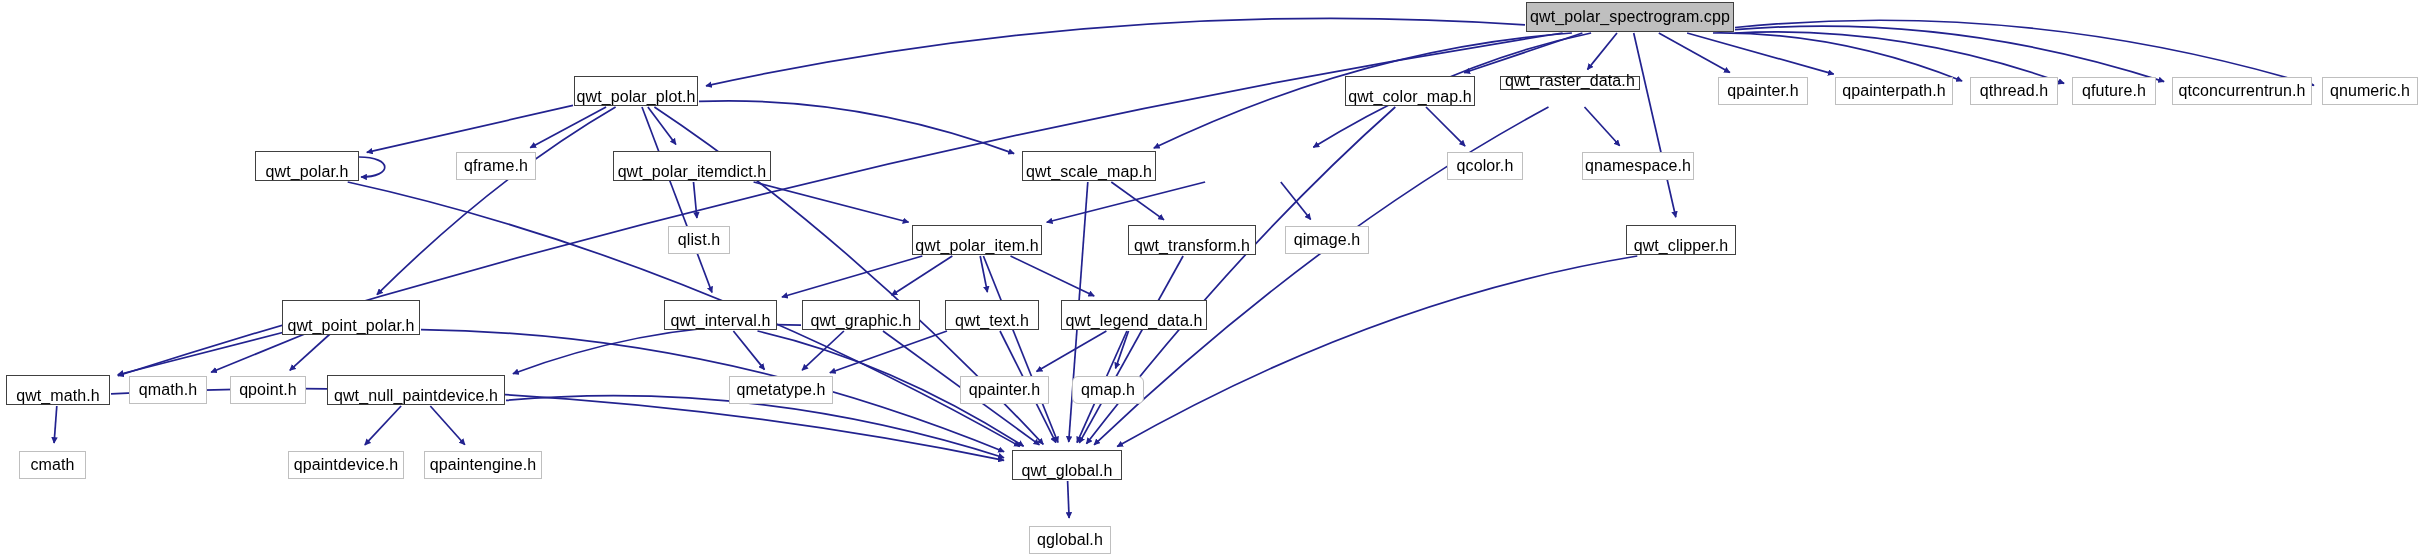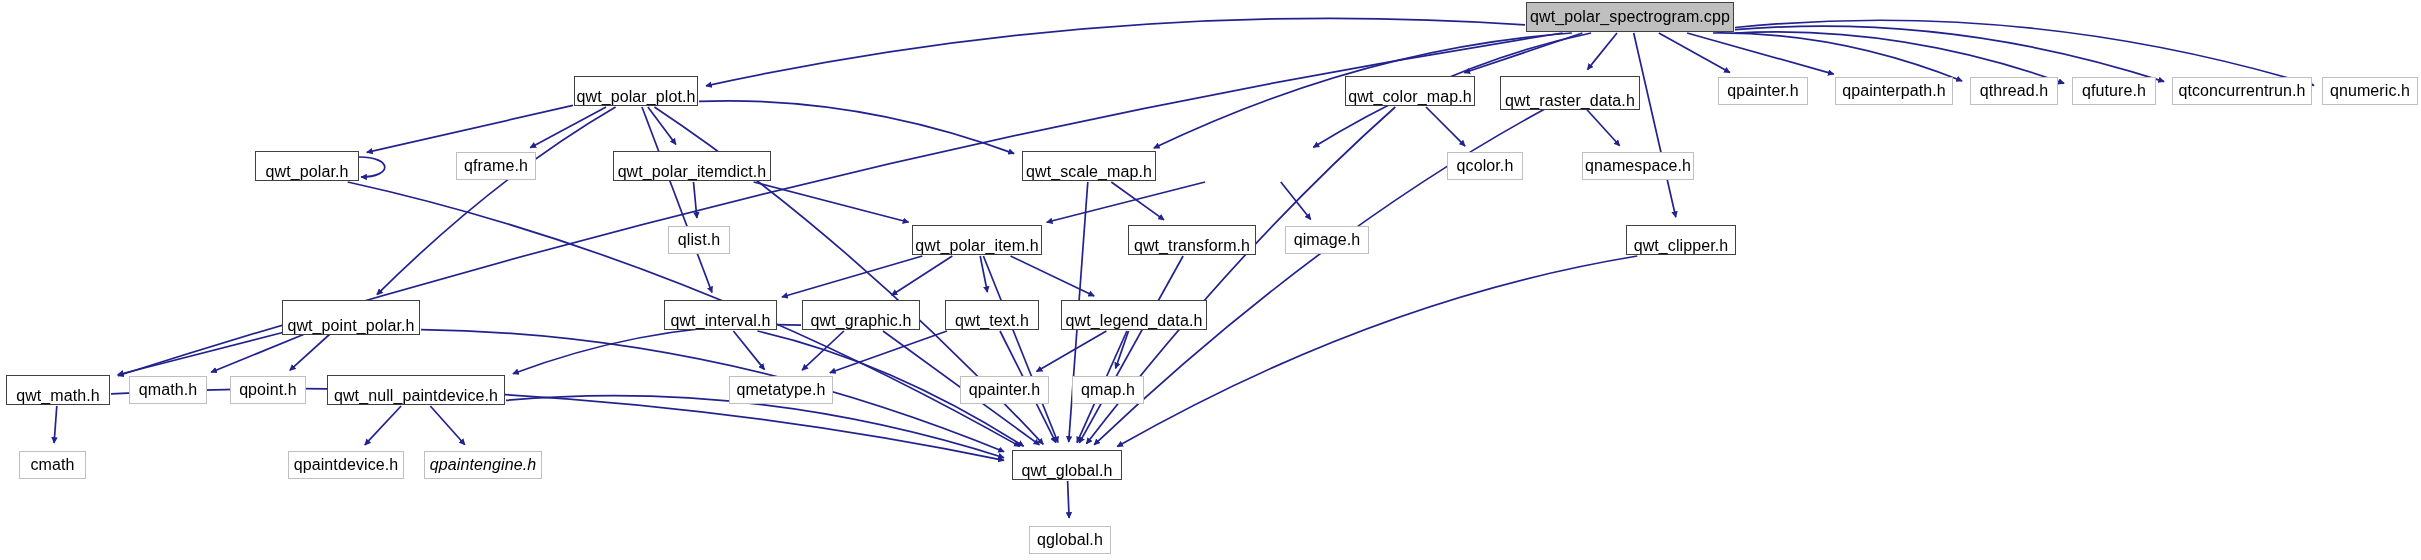--- a/index.html
+++ b/index.html
@@ -87,21 +87,21 @@
     </svg>
 <div class="node root" style="left: 1526px; top: 2px; width: 208px; height: 30px;">
       <span>qwt_polar_spectrogram.cpp</span>
     </div>
     <div class="node lib" style="left: 574px; top: 76px; width: 124px; height: 30px;">
       <span>qwt_polar_plot.h</span>
     </div>
     <div class="node lib" style="left: 1345px; top: 76px; width: 130px; height: 30px;">
       <span>qwt_color_map.h</span>
     </div>
-    <div class="node lib" style="left: 1500px; top: 76px; width: 140px; height: 34px;">
+    <div class="node lib" style="left: 1500px; top: 76px; width: 140px; height: 14px;">
       <span>qwt_raster_data.h</span>
     </div>
     <div class="node sys" style="left: 1718px; top: 77px; width: 90px; height: 28px;">
       <span>qpainter.h</span>
     </div>
     <div class="node sys" style="left: 1835px; top: 77px; width: 118px; height: 28px;">
       <span>qpainterpath.h</span>
     </div>
     <div class="node sys" style="left: 1970px; top: 77px; width: 88px; height: 28px;">
       <span>qthread.h</span>
@@ -174,30 +174,30 @@
     </div>
     <div class="node lib" style="left: 327px; top: 375px; width: 178px; height: 30px;">
       <span>qwt_null_paintdevice.h</span>
     </div>
     <div class="node sys" style="left: 729px; top: 376px; width: 104px; height: 28px;">
       <span>qmetatype.h</span>
     </div>
     <div class="node sys" style="left: 960px; top: 376px; width: 89px; height: 28px;">
       <span>qpainter.h</span>
     </div>
-    <div class="node sys" style="left: 1072px; top: 376px; width: 72px; height: 28px;">
+    <div class="node sys" style="left: 1072px; top: 376px; width: 72px; height: 28px; border-radius: 6px;">
       <span>qmap.h</span>
     </div>
     <div class="node sys" style="left: 19px; top: 451px; width: 67px; height: 28px;">
       <span>cmath</span>
     </div>
     <div class="node sys" style="left: 288px; top: 451px; width: 116px; height: 28px;">
       <span>qpaintdevice.h</span>
     </div>
-    <div class="node sys" style="left: 424px; top: 451px; width: 118px; height: 28px; font-style: italic;">
+    <div class="node sys" style="left: 424px; top: 451px; width: 118px; height: 28px;">
       <span>qpaintengine.h</span>
     </div>
     <div class="node lib" style="left: 1012px; top: 450px; width: 110px; height: 30px;">
       <span>qwt_global.h</span>
     </div>
     <div class="node sys" style="left: 1029px; top: 526px; width: 82px; height: 28px;">
       <span>qglobal.h</span>
     </div>
   </div>
 

